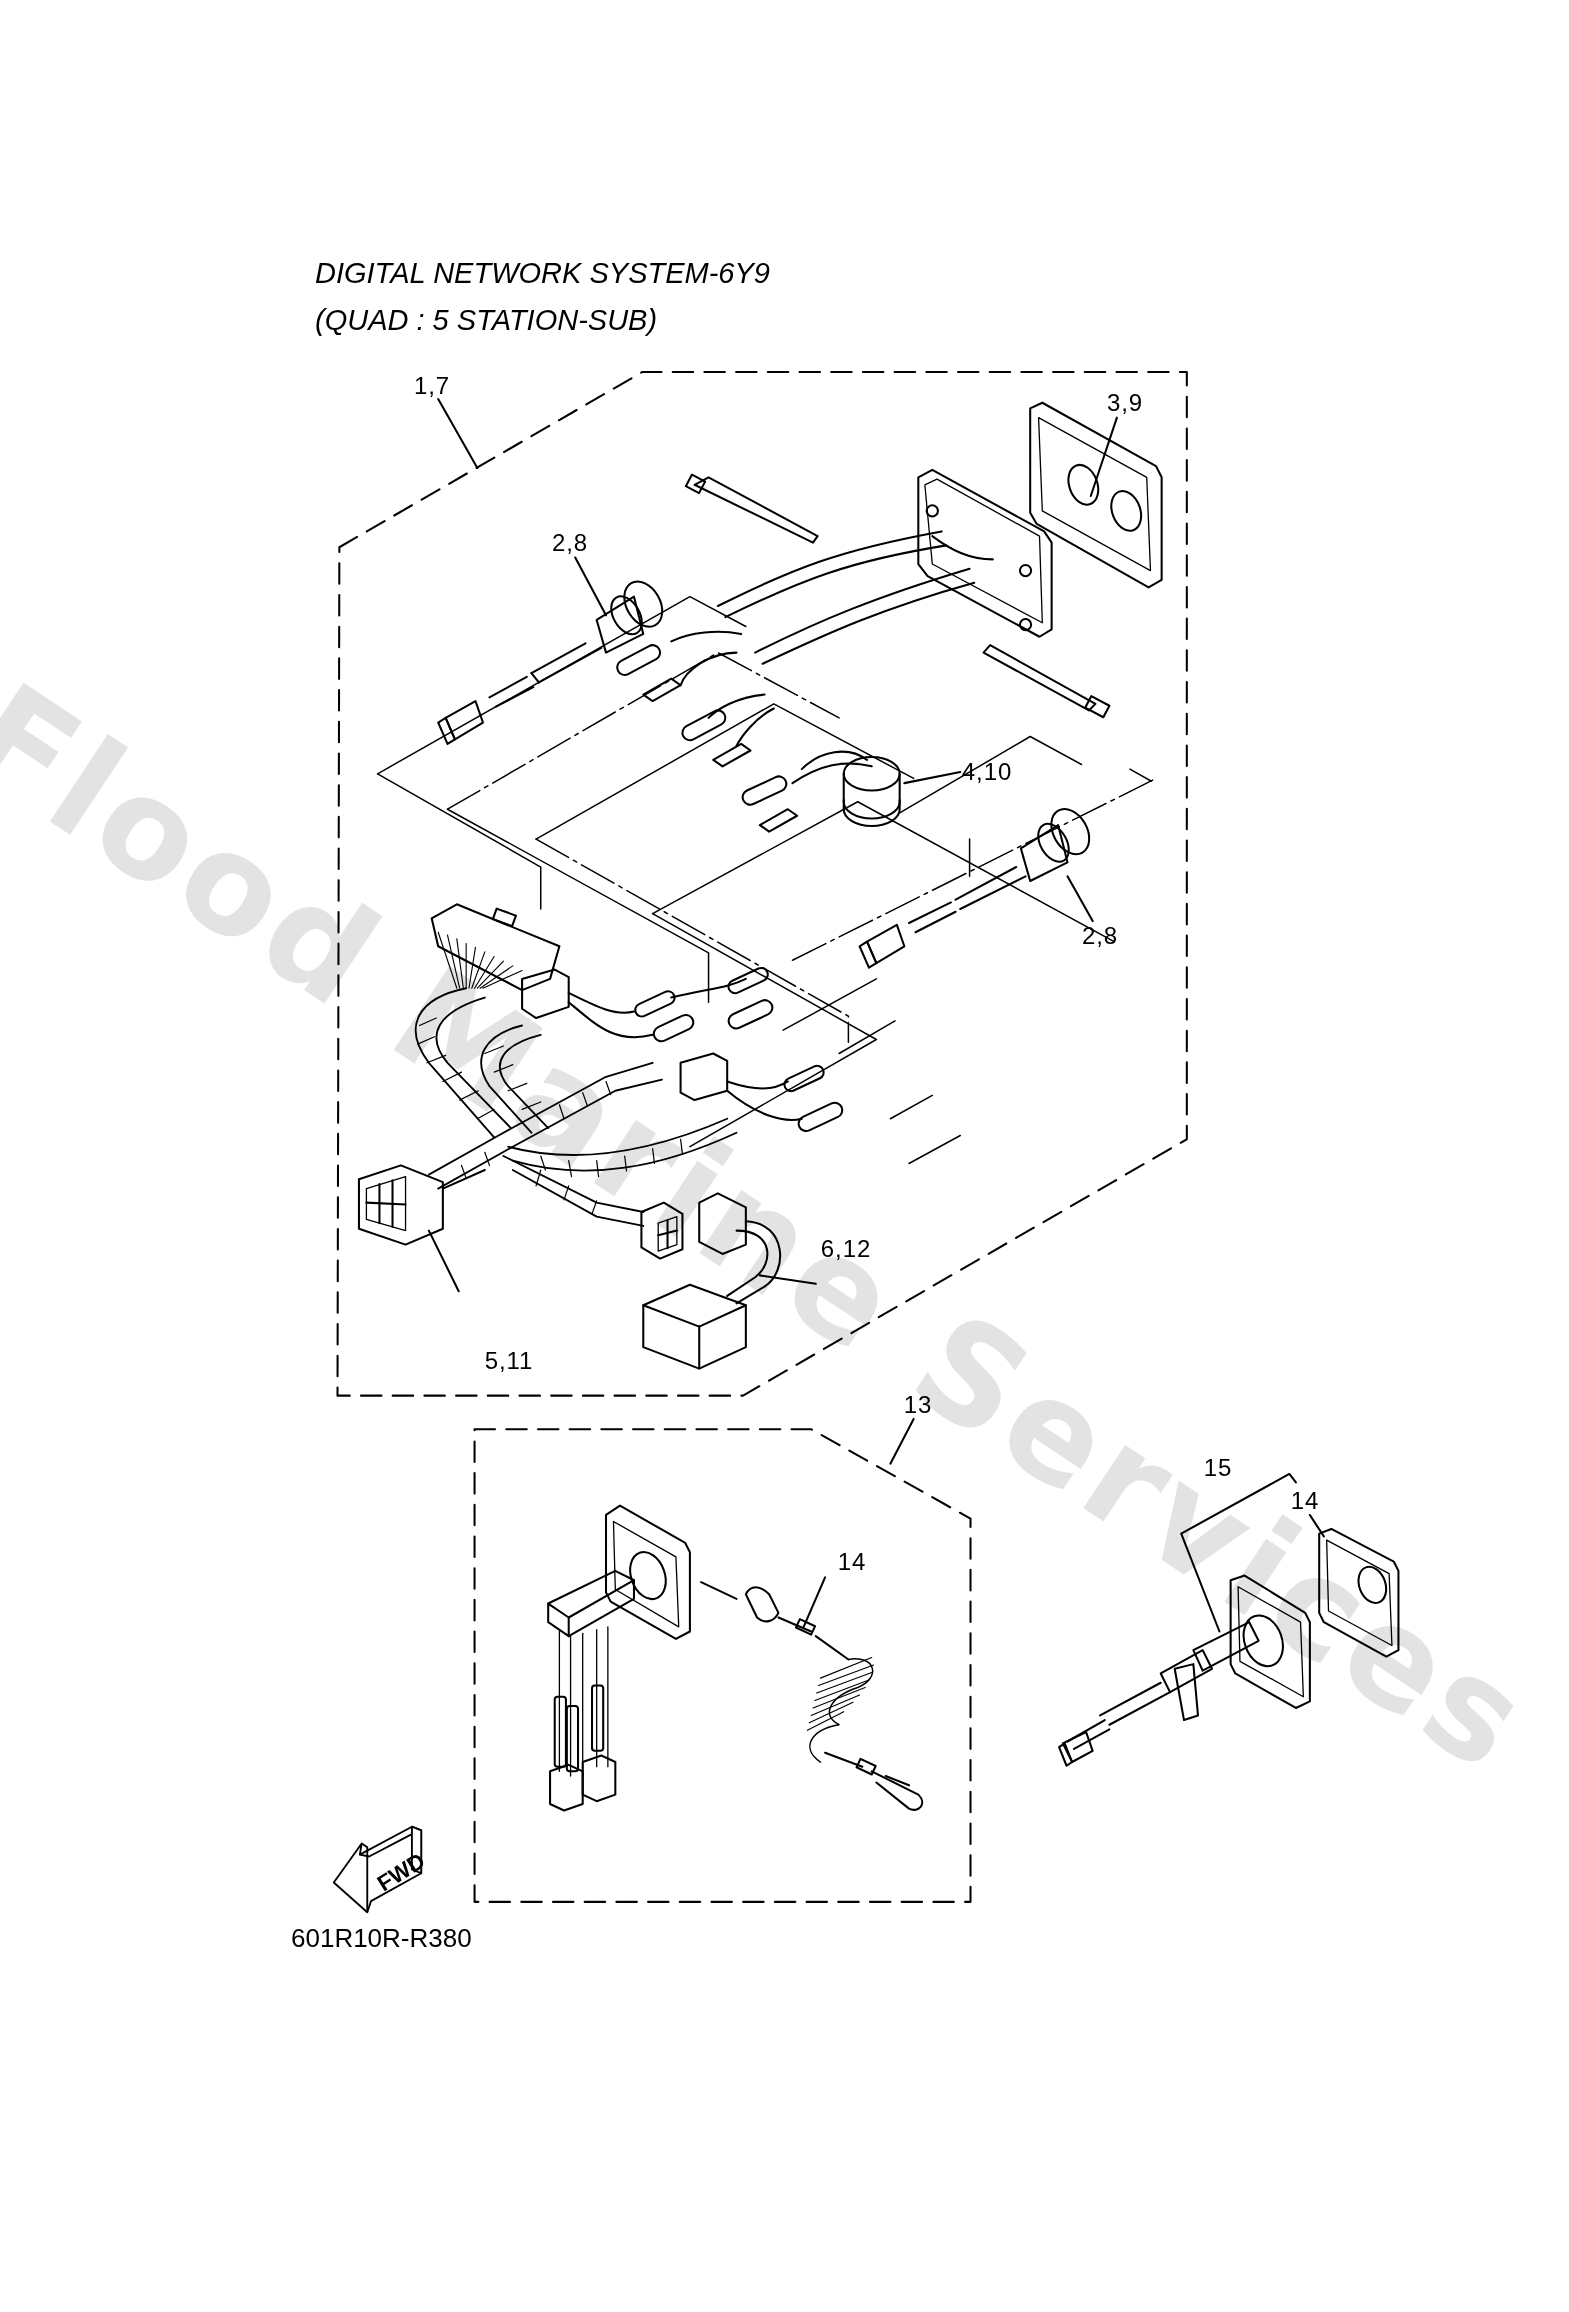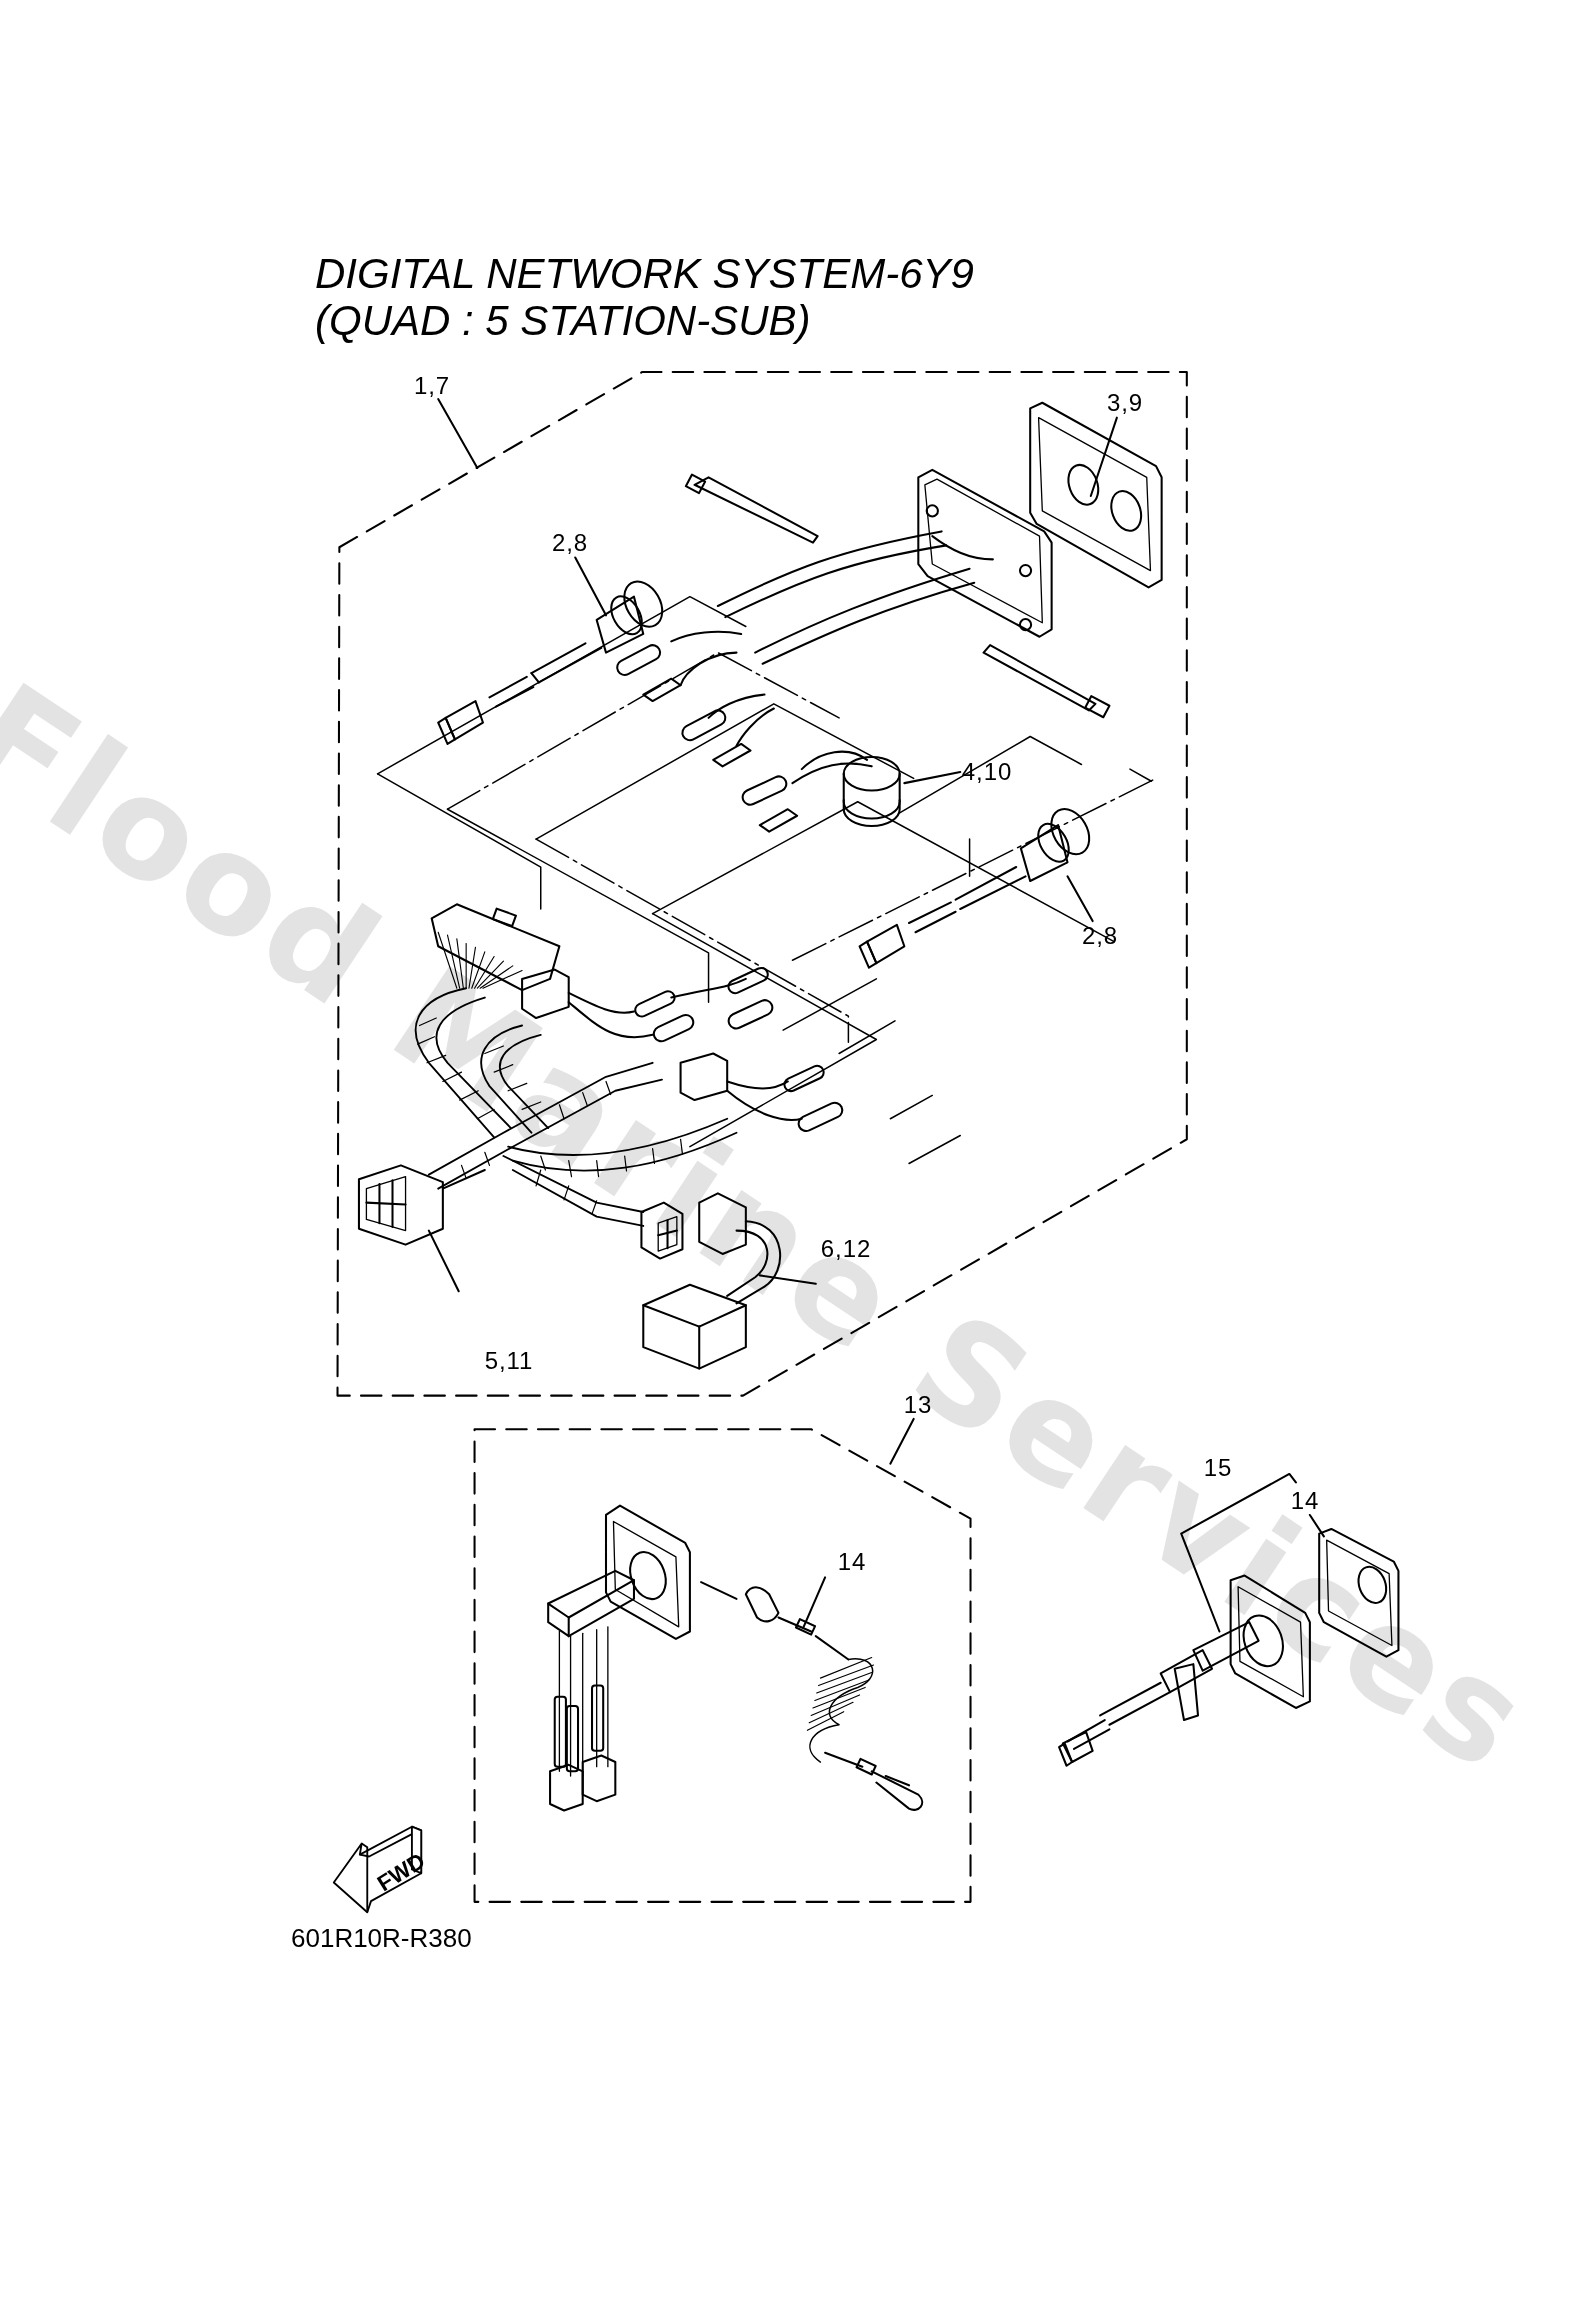--- a/index.html
+++ b/index.html
@@ -1,17 +1,17 @@
 <!DOCTYPE html>
 <html style="font-size:15px"><head>
 <meta charset="utf-8">
 <style>
   html, body { margin: 0; padding: 0; background: #ffffff; }
   body { width: 1570px; height: 2313px; position: relative; overflow: hidden; font-family: "Liberation Sans", sans-serif; }
-  .title { position: absolute; left: 315px; top: 250px; font-family: "Liberation Sans", sans-serif; font-style: italic; font-size: 42px; line-height: 47px; color: #000; letter-spacing: 0px; }
+  .title { position: absolute; left: 315px; top: 250px; font-family: "Liberation Sans", sans-serif; font-style: italic; font-size: 29px; line-height: 47px; color: #000; letter-spacing: 0px; }
   .title div { white-space: nowrap; }
   .watermark { position: absolute; left: 28px; top: 653px; transform-origin: 0 0; transform: rotate(33.6deg); font-family: "DejaVu Sans", sans-serif; font-weight: bold; font-size: 138px; color: #e3e3e3; white-space: nowrap; letter-spacing: 5.6px; pointer-events: none; z-index: 0; }
   svg.diagram { position: absolute; left: 0; top: 0; z-index: 1; }
   .label { position: absolute; font-family: "Liberation Sans", sans-serif; font-size: 24px; color: #000; white-space: nowrap; transform: translate(-50%, -50%); z-index: 2; letter-spacing: 0.9px; }
   .code { position: absolute; left: 291px; top: 1923px; font-family: "Liberation Sans", sans-serif; font-size: 26px; color: #000; white-space: nowrap; z-index: 2; text-align: right; }
   .fwd { position: absolute; left: 326px; top: 1823px; z-index: 2; }
 </style>
 </head>
 <body>
 

